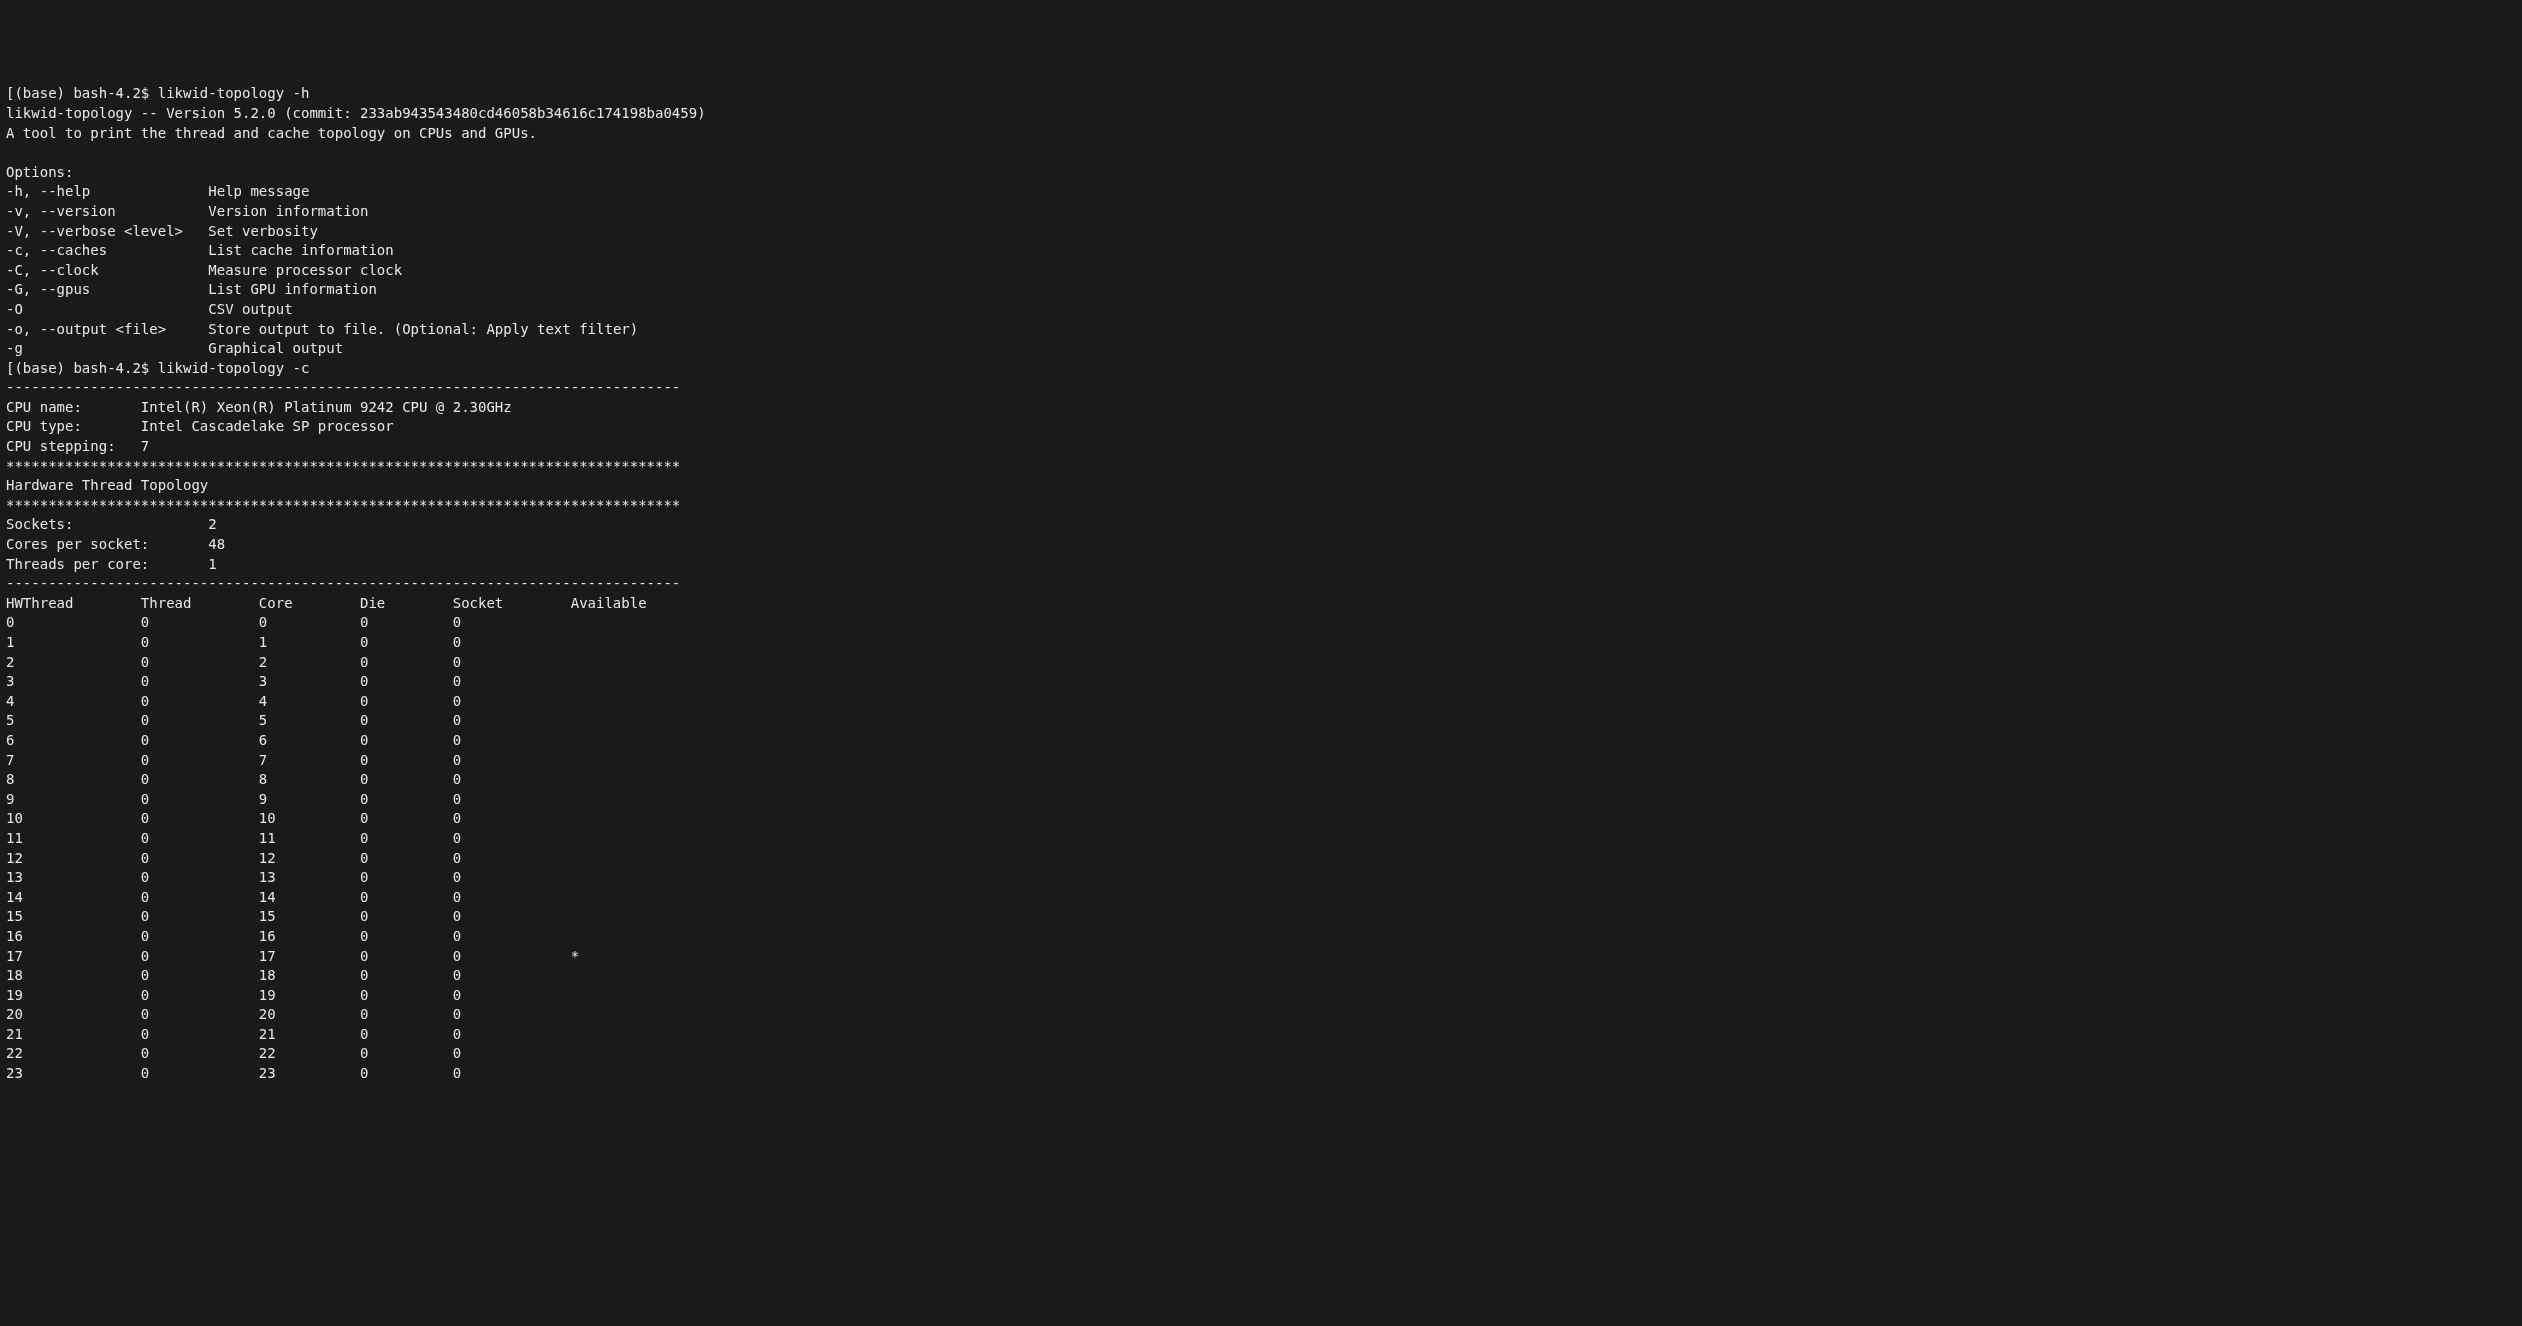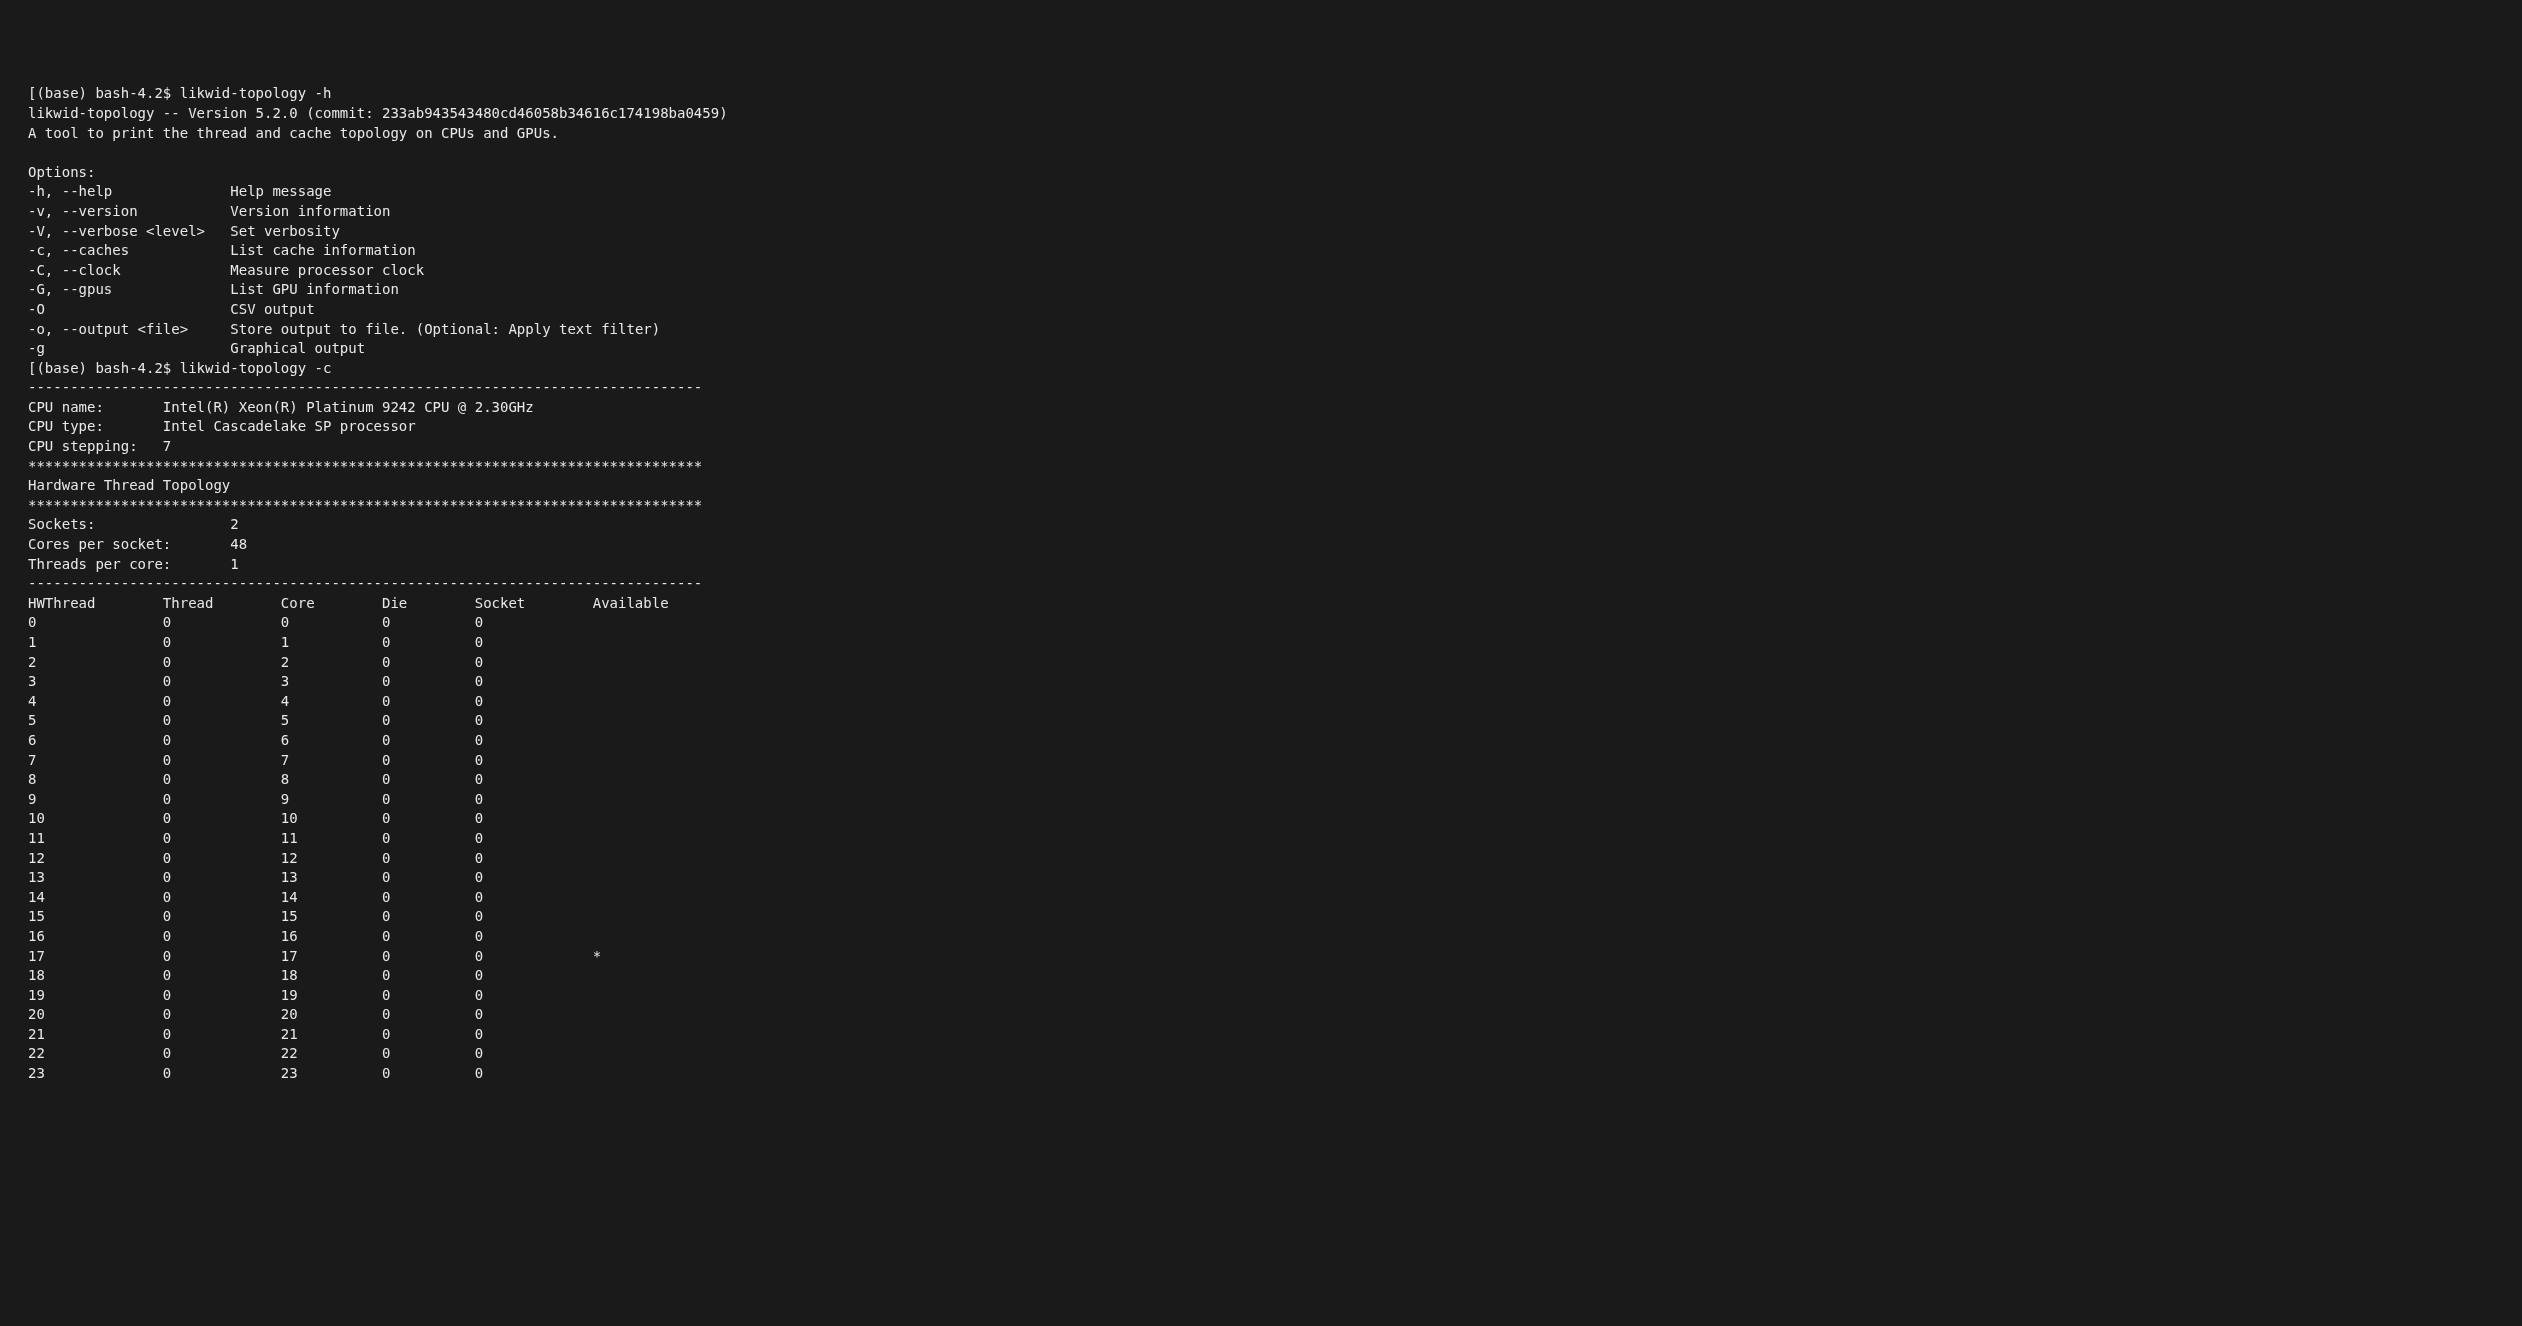--- a/index.html
+++ b/index.html
@@ -5,21 +5,21 @@
     * { margin: 0; padding: 0; box-sizing: border-box; }
     body {
       background: #1a1a1a;
       color: #e8e8e8;
       font-family: 'Menlo', 'Monaco', 'Consolas', monospace;
       font-size: 14px;
       line-height: 1.4;
       padding: 6px;
       white-space: pre;
     }
-    .terminal-output { white-space: pre; margin-left: 22px; }
+    .terminal-output { white-space: pre; }
   </style>
 </head>
 <body>
 
 
 
 <div class="terminal-output"><span>[(base) bash-4.2$ likwid-topology -h</span>
 <span>likwid-topology -- Version 5.2.0 (commit: 233ab943543480cd46058b34616c174198ba0459)</span>
 <span>A tool to print the thread and cache topology on CPUs and GPUs.</span>
 <span></span>

